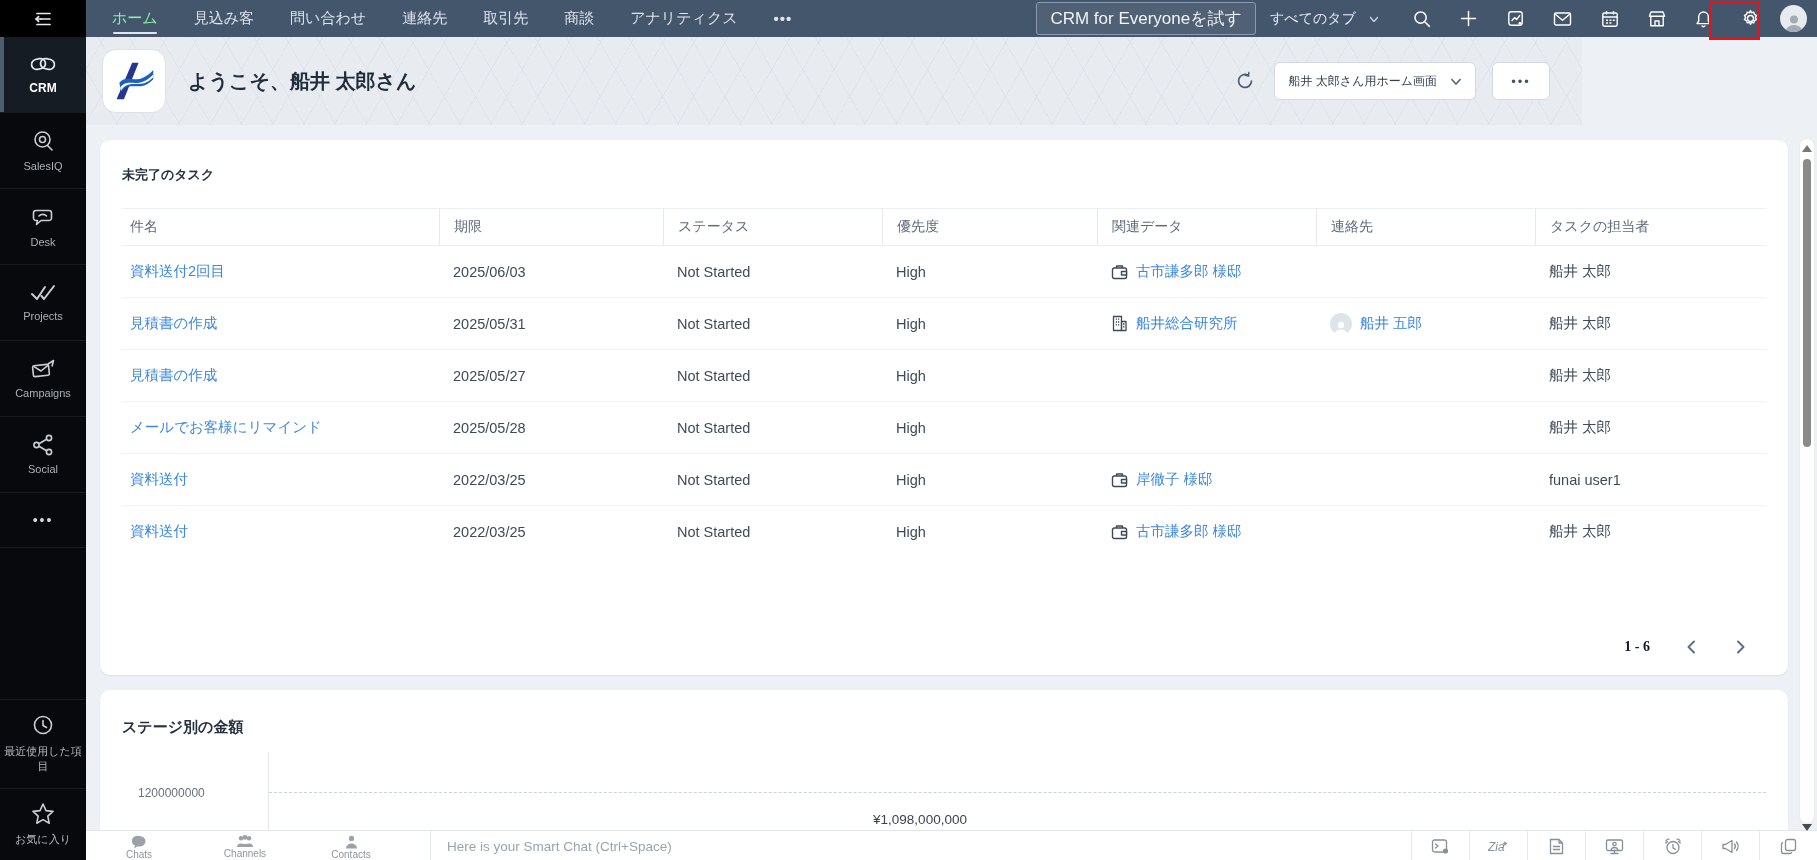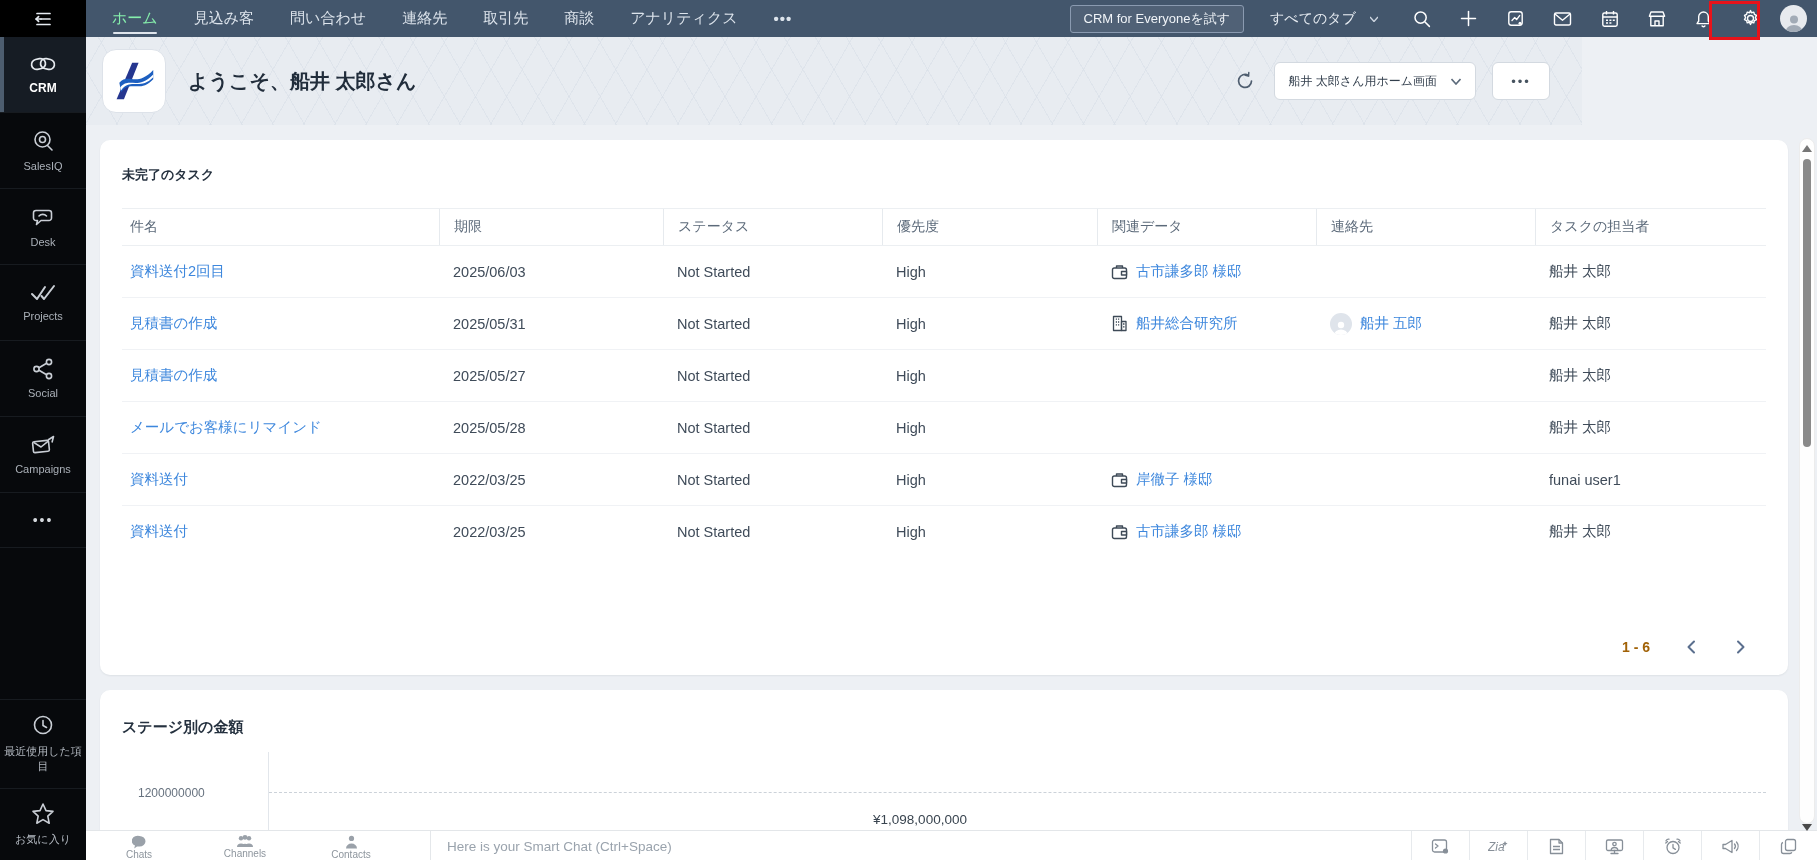--- a/index.html
+++ b/index.html
@@ -14,21 +14,21 @@
   .topbar{position:absolute;left:0;top:0;width:1817px;height:37px;background:#43566c;
     display:flex;align-items:center;color:#e7ecf2;z-index:30;}
   .burger{width:86px;height:37px;background:#000;display:flex;align-items:center;justify-content:center;flex:0 0 86px;cursor:pointer;}
   .tabs{display:flex;align-items:center;gap:36px;margin-left:26px;font-size:15px;white-space:nowrap;}
   .tab{position:relative;padding:8px 0 9px;cursor:pointer;color:#dde4ec;}
   .tab.active{color:#86efac;}
   .tab.active::after{content:"";position:absolute;left:1px;right:1px;bottom:3px;height:2px;background:#dfe5ec;border-radius:2px;}
   .tab.more{letter-spacing:1px;font-weight:bold;}
   .topbar-right{margin-left:auto;display:flex;align-items:center;}
   .try-btn{border:1px solid #8a9ab0;background:rgba(255,255,255,.07);border-radius:3px;
-    padding:4px 13px;font-size:13px;color:#f0f4f8;margin-right:26px;cursor:pointer;white-space:nowrap;}
+    padding:4px 13px;font-size:17px;color:#f0f4f8;margin-right:14px;cursor:pointer;white-space:nowrap;}
   .alltabs{display:flex;align-items:center;gap:14px;font-size:14px;margin-right:20px;cursor:pointer;white-space:nowrap;}
   .tb-icon{width:47px;height:37px;display:flex;align-items:center;justify-content:center;cursor:pointer;}
   .avatar{width:27px;height:27px;border-radius:50%;background:#e7eaee;margin:0 10px 0 6px;
     display:flex;align-items:flex-end;justify-content:center;overflow:hidden;cursor:pointer;}
   .red-box{position:absolute;left:1709px;top:1px;width:45px;height:33px;border:3px solid #e8131a;z-index:50;pointer-events:none;}
 
   
   .sidebar{position:absolute;left:0;top:37px;width:86px;bottom:0;background:#07090c;z-index:20;
     display:flex;flex-direction:column;color:#b6bcc4;}
   .app{height:75px;display:flex;flex-direction:column;align-items:center;justify-content:center;gap:7px;
@@ -71,21 +71,21 @@
   .hcell{padding-left:14px;height:100%;display:flex;align-items:center;}
   .hcell.first{padding-left:8px;}
   .hcell+.hcell{border-left:1px solid #e6eaee;}
   .tbody-row{height:51px;border-bottom:1px solid #f0f2f5;font-size:14.5px;color:#3f4b59;}
   .cell{padding-left:14px;display:flex;align-items:center;gap:8px;overflow:hidden;white-space:nowrap;}
   .cell.first{padding-left:8px;}
   .link{color:#3d87dd;cursor:pointer;}
   .rel-icon{flex:0 0 auto;display:flex;}
   .contact-avatar{width:22px;height:22px;border-radius:50%;background:#dfe4eb;display:flex;align-items:flex-end;justify-content:center;overflow:hidden;flex:0 0 auto;}
   .pager{position:absolute;right:40px;bottom:20px;display:flex;align-items:center;gap:34px;}
-  .pager-range{font-size:14px;font-weight:bold;color:#a16207;}
+  .pager-range{font-size:14px;font-weight:bold;color:#0f172a;font-family:Liberation Serif, serif;}
   .pg-btn{cursor:pointer;display:flex;}
 
   
   .chart-card{left:100px;top:690px;width:1688px;height:200px;border-radius:10px 10px 0 0;}
   .chart-title{position:absolute;left:22px;top:28px;font-size:15px;font-weight:bold;color:#25313f;}
   .ytick{position:absolute;left:38px;top:96px;width:122px;text-align:left;font-size:12px;color:#67727f;}
   .ytick2{position:absolute;left:38px;top:138px;width:122px;text-align:right;font-size:13px;color:#67727f;}
   .axis-v{position:absolute;left:168px;top:62px;bottom:0;width:1px;background:#e2e6eb;}
   .gridline{position:absolute;left:169px;right:22px;top:102px;border-top:1px dashed #ccd2d9;}
   .chart-annot{position:absolute;left:735px;top:122px;width:170px;text-align:center;font-size:13.5px;color:#3a4550;}
@@ -240,38 +240,38 @@
     <span>
       <svg width="26" height="20" viewBox="0 0 26 20" fill="none" stroke="#c9ced5" stroke-width="2" stroke-linecap="round" stroke-linejoin="round">
         <path d="M2 11 L7 16 L15 4"></path>
         <path d="M11.5 13 L14 16 L24 3"></path>
       </svg>
     </span>
     <span class="lbl">Projects</span>
   </div>
   <div class="app">
     <span>
+      <svg width="26" height="22" viewBox="0 0 26 22" fill="none" stroke="#c9ced5" stroke-width="1.6" stroke-linejoin="round">
+        <rect x="3" y="7" width="16" height="11" rx="1.5" transform="rotate(-6 11 12.5)"></rect>
+        <path d="M3.6 8.4 L11 13 L18.6 6.8"></path>
+        <path d="M18 6 L23.5 2.5 L22 8.5"></path>
+      </svg>
+    </span>
+    <span class="lbl">Campaigns</span>
+  </div>
+  <div class="app">
+    <span>
       <svg width="22" height="22" viewBox="0 0 22 22" fill="none" stroke="#c9ced5" stroke-width="1.6">
         <circle cx="4.5" cy="11" r="2.6"></circle>
           <circle cx="17" cy="4" r="2.6"></circle>
           <circle cx="17" cy="18" r="2.6"></circle>
         <path d="M7 9.8 L14.6 5.2 M7 12.2 L14.6 16.8"></path>
       </svg>
     </span>
     <span class="lbl">Social</span>
-  </div>
-  <div class="app">
-    <span>
-      <svg width="26" height="22" viewBox="0 0 26 22" fill="none" stroke="#c9ced5" stroke-width="1.6" stroke-linejoin="round">
-        <rect x="3" y="7" width="16" height="11" rx="1.5" transform="rotate(-6 11 12.5)"></rect>
-        <path d="M3.6 8.4 L11 13 L18.6 6.8"></path>
-        <path d="M18 6 L23.5 2.5 L22 8.5"></path>
-      </svg>
-    </span>
-    <span class="lbl">Campaigns</span>
   </div>
   <div class="side-more">•••</div>
   <div class="side-spacer"></div>
   <div class="side-bottom">
     <span>
       <svg width="24" height="24" viewBox="0 0 24 24" fill="none" stroke="#c9ced5" stroke-width="1.6" stroke-linecap="round">
         <circle cx="12" cy="12" r="8.5"></circle>
         <path d="M12 7.5 V12.5 L15.5 14.5"></path>
       </svg>
     </span>

